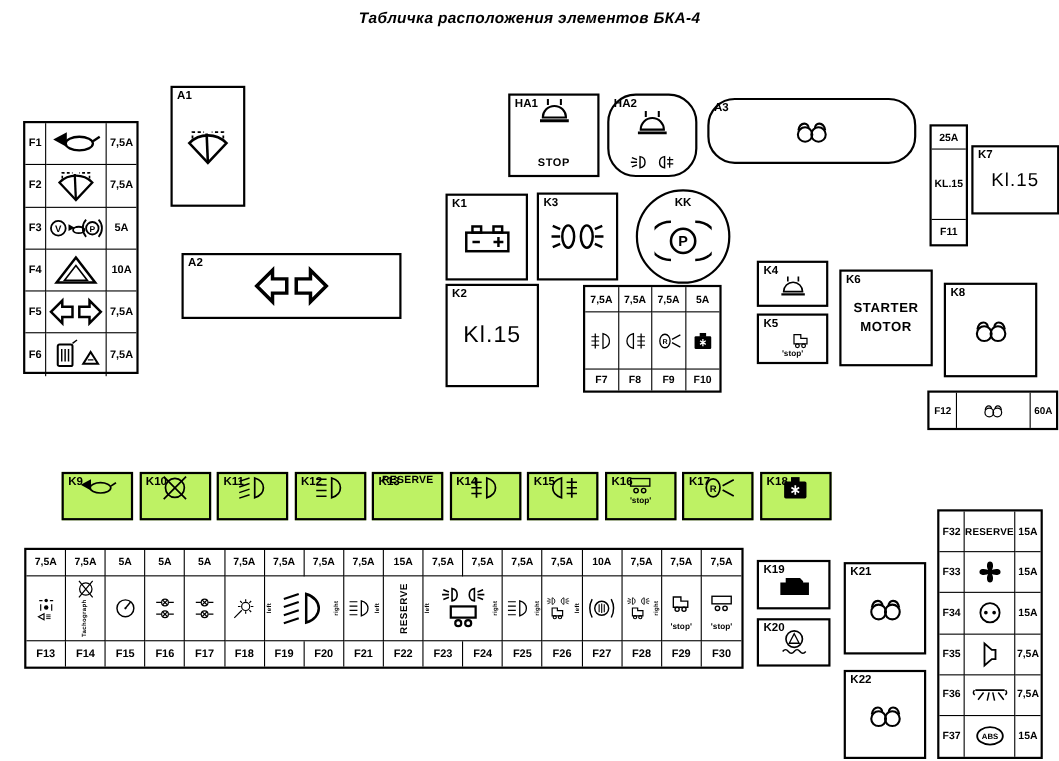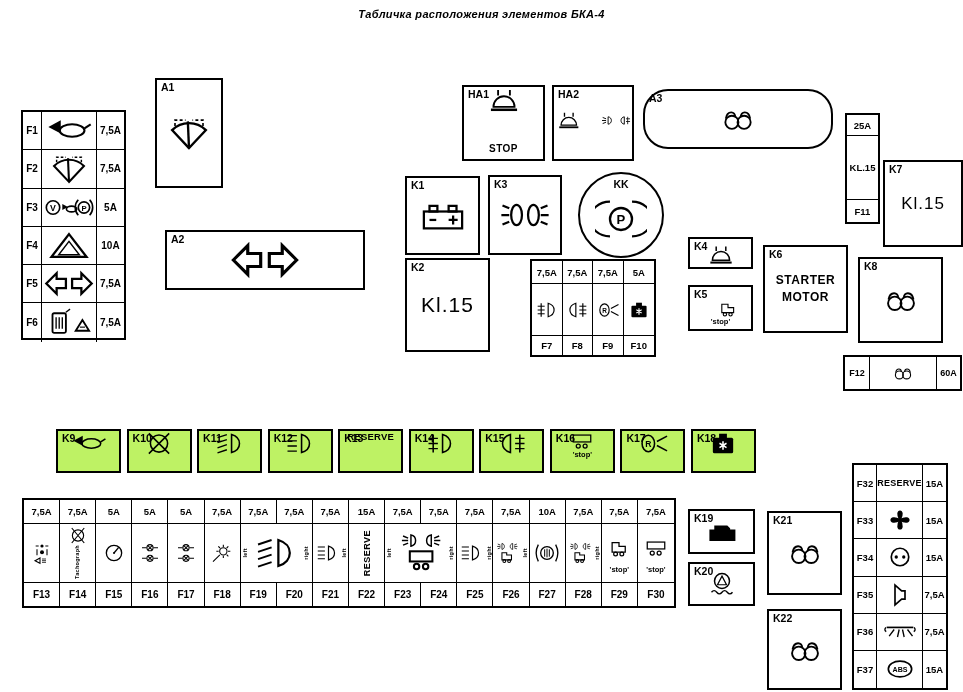--- a/index.html
+++ b/index.html
@@ -1,19 +1,19 @@
 <!DOCTYPE html>
 <html><head>
 <meta charset="utf-8">
 <style>
   html,body{margin:0;padding:0;background:#fff;}
   .canvas{position:relative;width:963px;height:692px;background:#fff;color:#000;
           font-family:"Liberation Sans",sans-serif;overflow:hidden;}
   .title{position:absolute;top:8px;left:0;width:100%;text-align:center;
-         font-style:italic;font-weight:600;font-size:11px;letter-spacing:.3px;}
+         font-style:italic;font-weight:600;font-size:14px;letter-spacing:.3px;}
   
   .module{position:absolute;border:2px solid #000;box-sizing:border-box;background:#fff;
           display:flex;align-items:center;justify-content:center;}
   .mod-id{position:absolute;top:2px;left:4px;font-size:10.5px;font-weight:700;line-height:1;}
   .icon{display:flex;align-items:center;justify-content:center;}
   .icon svg{width:100%;height:100%;display:block;}
   
   .gt{position:absolute;border:2px solid #000;box-sizing:border-box;display:grid;background:#fff;}
   .gt .c{border-right:1.6px solid #000;border-bottom:1.6px solid #000;box-sizing:border-box;
          display:flex;align-items:center;justify-content:center;font-weight:700;
@@ -22,44 +22,44 @@
   .gt1 .c{border-bottom:none;}
   
   #left-table{left:21px;top:110px;width:105px;height:230px;grid-template-columns:19px 1fr 27px;grid-auto-rows:38.3px;}
   #left-table .icon{width:50px;height:33px;}
   #left-table .c{font-size:10px;}
   #mod-a1{left:155px;top:78px;width:68px;height:110px;}
   #mod-a1 .icon{width:56px;height:42px;}
   #mod-a2{left:165px;top:230px;width:200px;height:60px;}
   #mod-a2 .icon{width:100px;height:46px;}
   #mod-ha1{left:462px;top:85px;width:83px;height:76px;flex-direction:column;justify-content:space-between;padding-bottom:5px;gap:2px;}
-  #mod-ha2{left:552px;top:85px;width:82px;height:76px;flex-direction:row;justify-content:flex-end;padding-bottom:5px;gap:16px;}
+  #mod-ha2{left:552px;top:85px;width:82px;height:76px;flex-direction:column;justify-content:flex-end;padding-bottom:5px;gap:16px;border-radius:26px;}
   .buzzer-ic{width:42px;height:27px;}
   .fogpair-ic{width:46px;height:13px;}
   .stop-big{font-size:10px;font-weight:700;letter-spacing:.5px;}
   #mod-a3{left:643px;top:89px;width:190px;height:60px;border-radius:25px;}
   #mod-a3 .icon{width:46px;height:30px;}
   #kl15-strip{left:845px;top:113px;width:35px;height:111px;grid-template-columns:1fr;grid-template-rows:21px 1fr 22px;}
   #kl15-strip .c{font-size:9.5px;border-right:none;}
-  #mod-k7{left:883px;top:132px;width:80px;height:87px;margin-top:28px;}
+  #mod-k7{left:883px;top:132px;width:80px;height:63px;}
   #mod-k1{left:405px;top:176px;width:75px;height:79px;}
   #mod-k1 .icon{width:54px;height:36px;}
   #mod-k3{left:488px;top:175px;width:74px;height:80px;}
   #mod-k3 .icon{width:58px;height:36px;}
   #mod-kk{left:578px;top:172px;width:86px;height:86px;border-radius:50%;}
   #mod-kk .mod-id{left:50%;transform:translateX(-50%);top:5px;}
   #mod-kk .icon{width:52px;height:42px;margin-top:8px;}
   #mod-k2{left:405px;top:258px;width:85px;height:94px;}
   .kl-text{font-weight:500;letter-spacing:1px;}
   #mod-k2 .kl-text{font-size:21px;}
   #mod-k7 .kl-text{font-size:17px;}
   #f7-table{left:530px;top:259px;width:126px;height:98px;grid-template-columns:repeat(4,1fr);grid-template-rows:23px 1fr 19px;}
   #f7-table .c{font-size:9.5px;}
   #f7-table .icon{width:28px;height:40px;}
-  #mod-k4{left:688px;top:237px;width:65px;height:32px;}
+  #mod-k4{left:688px;top:237px;width:65px;height:42px;}
   #mod-k4 .icon{width:34px;height:22px;margin-top:4px;}
   #mod-k5{left:688px;top:285px;width:65px;height:46px;flex-direction:column;justify-content:flex-end;padding-bottom:3px;}
   #mod-k5 .icon{width:30px;height:18px;margin-left:14px;}
   #mod-k6{left:763px;top:245px;width:85px;height:88px;}
   .big-text{font-size:12px;font-weight:600;text-align:center;line-height:1.4;letter-spacing:.5px;width:78px;}
   #mod-k8{left:858px;top:257px;width:85px;height:86px;}
   #mod-k8 .icon,#mod-k21 .icon,#mod-k22 .icon{width:46px;height:32px;}
   #f12-row{left:843px;top:355px;width:119px;height:36px;grid-template-columns:25px 1fr 23px;grid-template-rows:1fr;}
   #f12-row .c{font-size:9px;}
   #f12-row .icon{width:30px;height:18px;}

